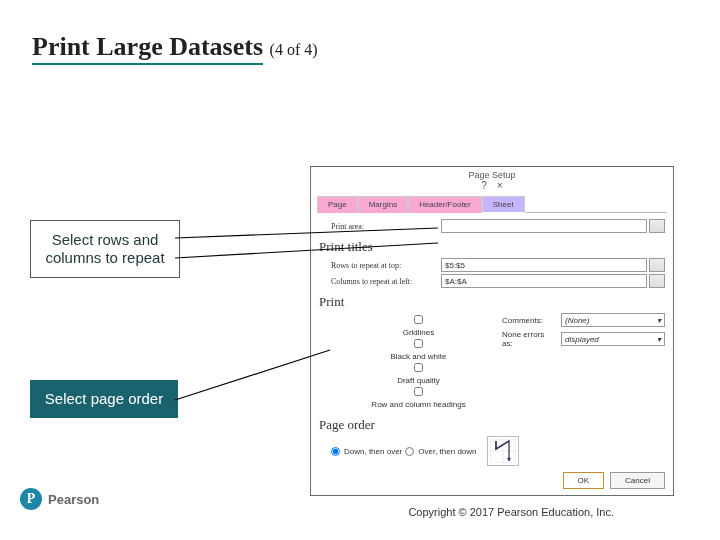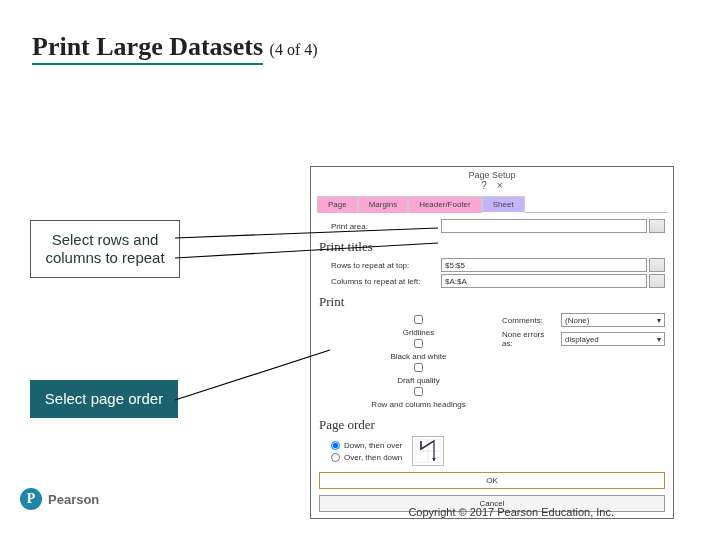--- a/index.html
+++ b/index.html
@@ -18,39 +18,39 @@
   .dialog { position:absolute; left:310px; top:166px; width:362px; background:#fff; border:1px solid #6b6b6b; font-size:8px; color:#333; }
   .dlg-tb { display:flex; justify-content:space-between; align-items:center; padding:3px 8px 0 8px; font-size:9px; color:#555;flex-direction:column; }
   .dlg-icons { display:flex; gap:10px; }
   .dlg-icons span { cursor:default; font-size:10px; }
   .tabs { display:flex; border-bottom:1px solid #bbb; margin:4px 6px 0 6px; }
   .tab { padding:3px 10px; border:1px solid #ccc; border-bottom:none; background:#f9a8d4; font-size:8px; color:#444; position:relative; top:1px; }
   .tab.active { background:#c4b5fd; border-bottom:1px solid #fff; }
   .group { margin:6px 8px 2px 8px; }
   .glbl { font-size:13px; color:#333; margin-bottom:3px;font-family:Liberation Serif, serif; }
   .field { display:flex; align-items:center; margin:2px 0 2px 12px; }
-  .fl { flex:0 0 auto; width:110px; font-size:8px; color:#333; }
+  .fl { flex:0 0 auto; width:110px; font-size:8px; color:#333;font-family:Liberation Serif, serif; }
   .inp { flex:1; border:1px solid #999; height:12px; padding:0 3px; font-size:8px; color:#333; display:flex; align-items:center; background:#fff; }
   .picker { width:14px; height:12px; border:1px solid #999; margin-left:2px; background:linear-gradient(#eee,#ddd); }
   .row2 { display:flex; gap:8px; margin:2px 0 2px 12px; }
   .col { flex:1; }
   .pair { display:flex; align-items:center; gap:4px; margin-bottom:3px; }
   .pair .pl { font-size:8px; color:#333; width:55px; }
-  .pair .sel { border:1px solid #999; height:12px; flex:1; font-size:8px; padding:0 3px; display:flex; align-items:center; justify-content:space-between; background:#fff; }
+  .pair .sel { border:1px solid #999; height:12px; flex:1; font-size:8px; padding:0 3px; display:flex; align-items:center; justify-content:space-between; background:#fff;font-style:italic; }
   .cb { display:flex; align-items:center; gap:4px; margin:2px 0 2px 12px; font-size:8px;flex-direction:column; }
   .cb input { width:9px; height:9px; margin:0; }
   .po { display:flex; align-items:center; gap:10px; margin:2px 0 2px 12px; }
-  .radio { display:flex; flex-direction:column; gap:3px; }
+  .radio { display:flex; flex-direction:row; gap:3px; }
   .radio label { display:flex; align-items:center; gap:4px; font-size:8px; }
   .radio input { width:9px; height:9px; margin:0; }
   .zig { width:30px; height:28px; border:1px solid #bbb; background:#fff; display:flex; align-items:center; justify-content:center; }
   .zig svg { width:26px; height:24px; }
   .btns { display:flex; justify-content:flex-end; gap:6px; padding:4px 8px 2px; border-top:1px solid #eee; margin-top:4px; }
   .btns .lbtn { border:1px solid #999; background:#f5f5f5; font-size:8px; padding:3px 10px; color:#555; min-width:50px; text-align:center; }
-  .okc { display:flex; justify-content:flex-end; gap:6px; padding:4px 8px 6px;flex-direction:column; }
+  .okc { display:flex; justify-content:flex-end; gap:6px; padding:4px 8px 6px; }
   .okc .lbtn { border:1px solid #999; background:#f5f5f5; font-size:8px; padding:3px 14px; text-align:center; }
   .okc .ok { border:1px solid #c09030; background:#fff; }
 
   svg.lines { position:absolute; left:0; top:0; width:720px; height:540px; pointer-events:none; }
 </style>
 </head>
 <body>
 
 <div class="slide">
 

